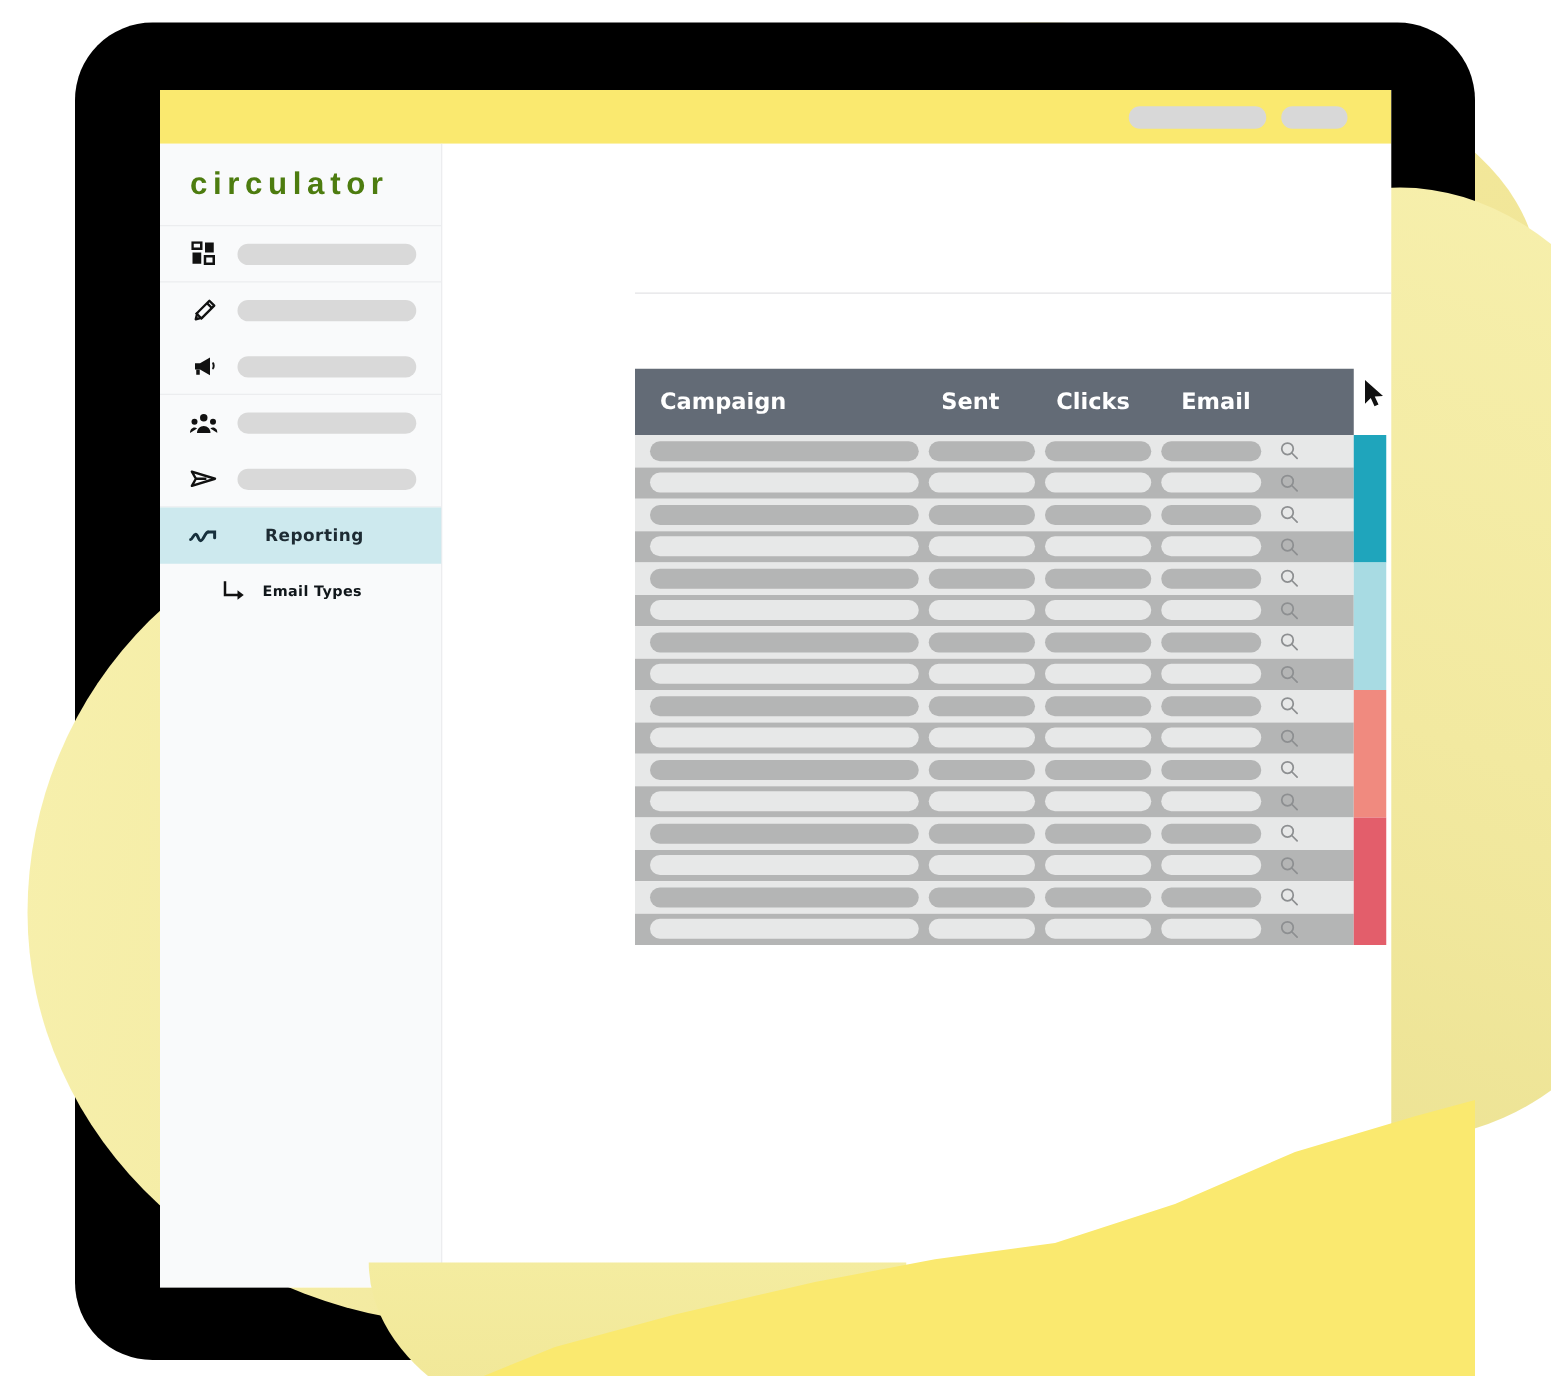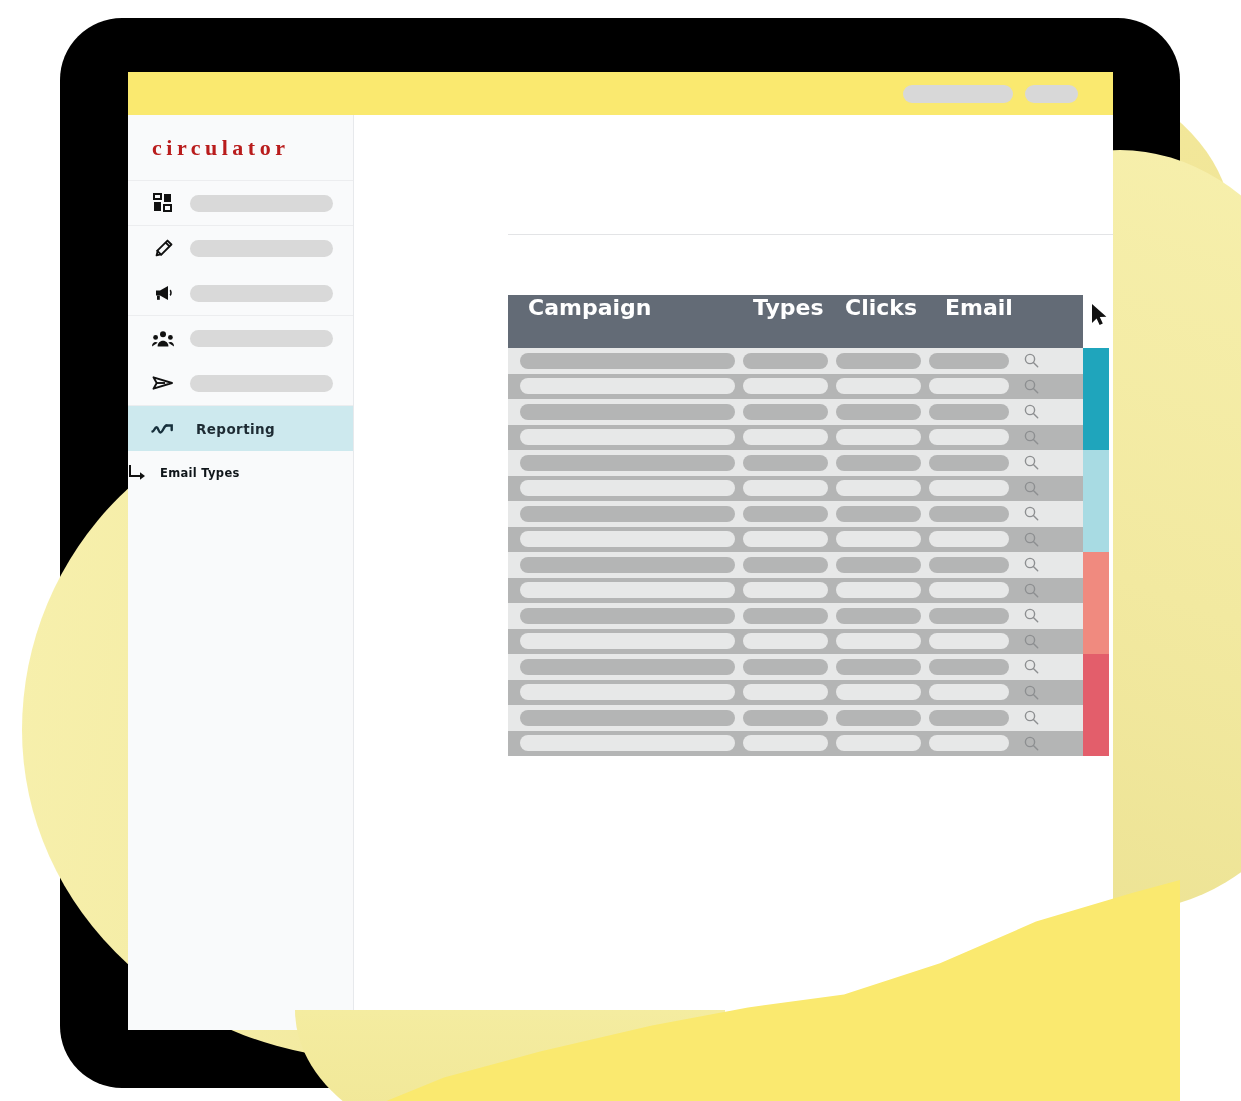--- a/index.html
+++ b/index.html
@@ -49,61 +49,61 @@
   
   .sidebar{
     position:absolute;left:0;top:43px;width:226px;height:915px;
     background:#f9fafb;border-right:1px solid #e7e9ec;box-sizing:border-box;
   }
   .brand{
     height:65px;display:flex;align-items:center;padding-left:24px;
     border-bottom:1px solid #ecedef;
   }
   .brand-text{
-    font-family:Liberation Serif, serif;font-weight:700;font-size:22px;
-    letter-spacing:4.5px;color:#b91c1c;
+    font-family:Liberation Sans, sans-serif;font-weight:700;font-size:25px;
+    letter-spacing:4.5px;color:#4d7c0f;
   }
   .nav-row{
     position:relative;height:45px;display:flex;align-items:center;
     padding-left:22px;box-sizing:border-box;
   }
   .nav-row.sep{border-bottom:1px solid #ecedef;}
-  .nav-row.active{background:#cde9ee;}
+  .nav-row.active{background:#cde9ee;gap:16px;}
   .nav-icon{width:26px;height:24px;flex:0 0 26px;display:flex;align-items:center;justify-content:center;}
   .nav-icon svg{display:block;}
   .nav-ph{
     margin-left:14px;height:17px;width:143px;border-radius:9px;background:#d9d9d9;
   }
   .nav-label{
     margin-left:20px;font-family:"DejaVu Sans",sans-serif;font-weight:700;
     font-size:13.5px;color:#1d2b33;letter-spacing:.4px;
   }
   .subnav{
-    height:44px;display:flex;align-items:center;box-sizing:border-box;
+    height:44px;display:flex;align-items:center;padding-left:50px;box-sizing:border-box;
   }
   .sub-arrow{width:22px;height:20px;flex:0 0 22px;}
   .sub-label{
     margin-left:10px;font-family:"DejaVu Sans",sans-serif;font-weight:700;
     font-size:11.5px;color:#10161a;letter-spacing:.3px;
   }
 
   
   .content{position:absolute;left:226px;top:43px;width:759px;height:915px;background:#fff;}
   .page-title{
     position:absolute;left:154px;top:70px;
     font-family:"DejaVu Sans",sans-serif;font-weight:700;font-size:29px;
     color:#0d0d0d;letter-spacing:-.3px;white-space:nowrap;
   }
   .divider{position:absolute;left:154px;top:119px;width:702px;height:1px;background:#e3e4e6;}
 
   
   .table{position:absolute;left:154px;top:180px;width:575px;}
   .thead{
-    height:53px;background:#636b76;display:flex;align-items:flex-start;
-    font-family:"DejaVu Sans",sans-serif;font-weight:700;font-size:22px;color:#fff;
+    height:53px;background:#636b76;display:flex;align-items:center;
+    font-family:"DejaVu Sans",sans-serif;font-weight:700;font-size:18px;color:#fff;
   }
   .th{white-space:nowrap;}
   .th.campaign{margin-left:20px;width:225px;}
   .th.sent{width:92px;}
   .th.opens{width:100px;}
   .th.clicks{width:90px;}
 
   .tbody{width:575px;}
   .trow{display:flex;align-items:center;height:25.5px;box-sizing:border-box;}
   .trow.odd{background:#e7e8e8;}
@@ -240,21 +240,21 @@
 
     </div>
 
     <div class="content">
 
       <div class="divider"></div>
 
       <div class="table">
         <div class="thead">
           <span class="th campaign">Campaign</span>
-          <span class="th sent">Types</span>
+          <span class="th sent">Sent</span>
           <span class="th opens">Clicks</span>
           <span class="th clicks">Email</span>
         </div>
         <div class="tbody" id="tbody">
             <div class="trow odd">
               <span class="cell">
                 <span class="bar c1"></span>
               </span>
               <span class="cell">
                 <span class="bar c2"></span>

